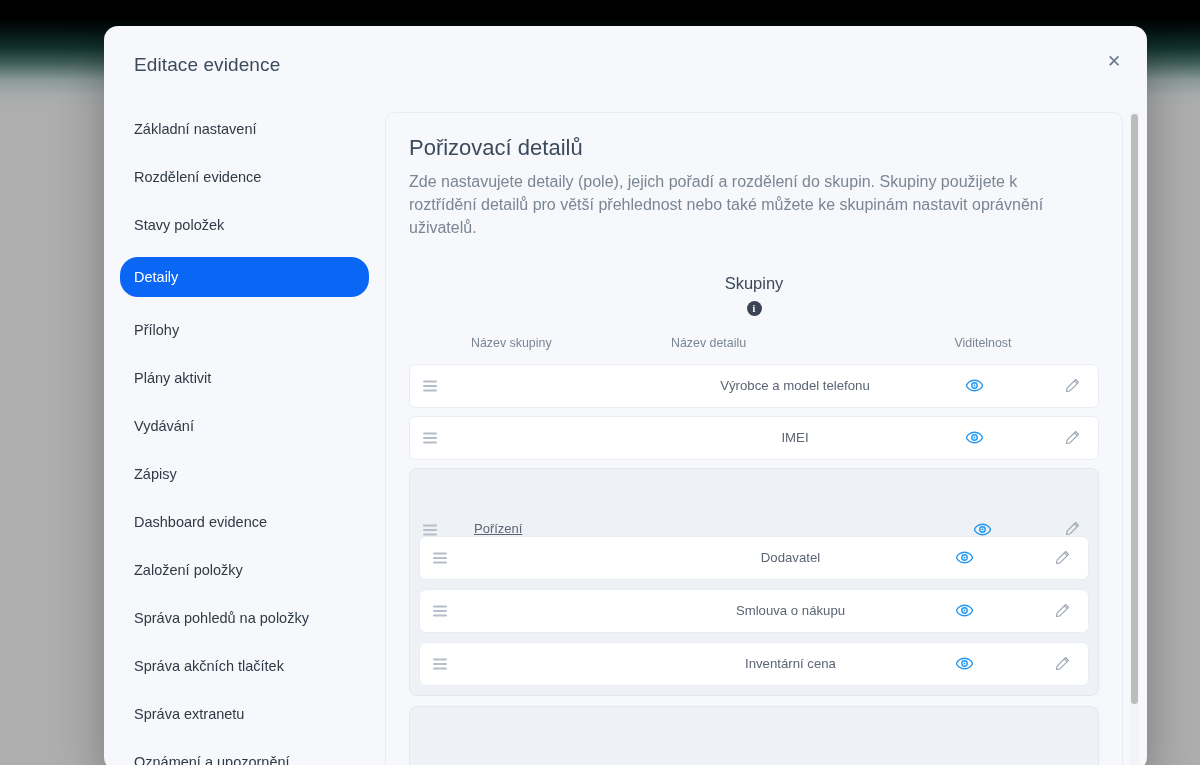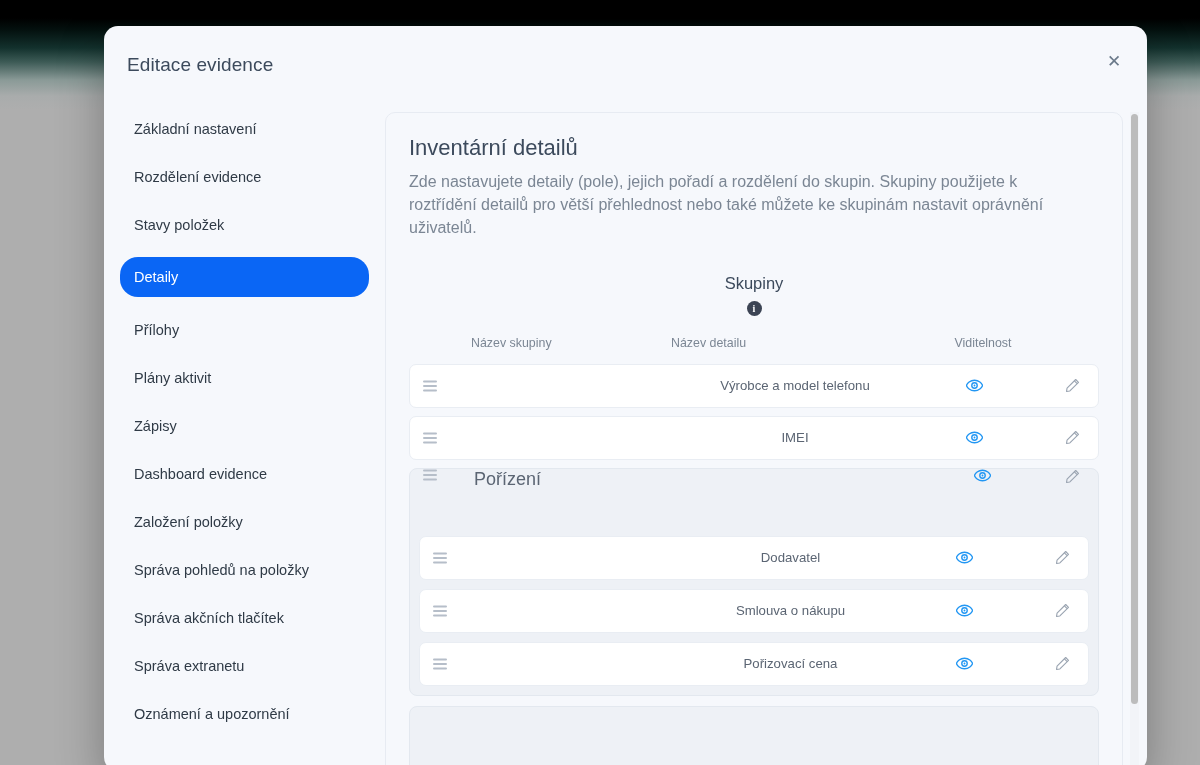--- a/index.html
+++ b/index.html
@@ -46,21 +46,21 @@
     overflow: hidden;
   }
 
   .modal-header {
     position: relative;
     height: 66px;
   }
 
   .modal-title {
     position: absolute;
-    left: 23px;
+    left: 30px;
     top: 28px;
     font-size: 19px;
     color: #3c4a5c;
     font-weight: 400;
     letter-spacing: 0.1px;
   }
 
   .close-btn {
     position: absolute;
     right: 20px;
@@ -209,24 +209,25 @@
     background: #eef1f6;
     border: 1px solid #e3e8ef;
     border-radius: 8px;
     margin-bottom: 10px;
     padding: 0;
     overflow: hidden;
   }
 
   .group-header {
     display: flex;
-    align-items: flex-start;
+    align-items: flex-end;
     height: 67px;
-    font-size: 18px;
+    font-size: 13px;
     color: #5b6573;
+    text-decoration: underline;
   }
 
   .group-children {
     padding: 0 9px 9px 9px;
   }
 
   .group-children .row {
     margin-bottom: 9px;
   }
   .group-children .row:last-child {
@@ -319,20 +320,23 @@
         <div class="nav-item active">
           <span>Detaily</span>
         </div>
         <div class="nav-item">
           <span>Přílohy</span>
         </div>
         <div class="nav-item">
           <span>Plány aktivit</span>
         </div>
         <div class="nav-item">
+          <span>Vydávání</span>
+        </div>
+        <div class="nav-item">
           <span>Zápisy</span>
         </div>
         <div class="nav-item">
           <span>Dashboard evidence</span>
         </div>
         <div class="nav-item">
           <span>Založení položky</span>
         </div>
         <div class="nav-item">
           <span>Správa pohledů na položky</span>
@@ -344,21 +348,21 @@
           <span>Správa extranetu</span>
         </div>
         <div class="nav-item">
           <span>Oznámení a upozornění</span>
         </div>
       </nav>
 
     <div class="content-wrap">
       <div class="content-card">
 
-        <h1 class="content-title">Inventární detailů</h1>
+        <h1 class="content-title">Pořizovací detailů</h1>
         <p class="content-desc">Zde nastavujete detaily (pole), jejich pořadí a rozdělení do skupin. Skupiny použijete k roztřídění detailů pro větší přehlednost nebo také můžete ke skupinám nastavit oprávnění uživatelů.</p>
 
         <div class="section-heading">
           <span>Skupiny</span>
           <span class="info-icon">i</span>
         </div>
 
         <div class="table-head">
           <div class="col-handle"></div>
           <div class="col-group">Název skupiny</div>
@@ -492,21 +496,21 @@
                 </div>
                 <div class="row">
                   <span class="handle">
                     <svg width="14" height="12" viewBox="0 0 14 12">
                       <rect x="0" y="0.5" width="14" height="2" rx="1" fill="#b6bec9"></rect>
                       <rect x="0" y="5" width="14" height="2" rx="1" fill="#b6bec9"></rect>
                       <rect x="0" y="9.5" width="14" height="2" rx="1" fill="#b6bec9"></rect>
                     </svg>
                   </span>
                   <div class="cell-group"></div>
-                  <div class="cell-detail">Pořizovací cena</div>
+                  <div class="cell-detail">Inventární cena</div>
                   <div class="cell-vis">
                     <svg width="17" height="13" viewBox="0 0 20 14">
                       <path d="M10 0.8C4.9 0.8 1.4 4.3 0.5 7c0.9 2.7 4.4 6.2 9.5 6.2s8.6-3.5 9.5-6.2C18.6 4.3 15.1 0.8 10 0.8z" fill="none" stroke="#2196f3" stroke-width="1.6"></path>
                       <circle cx="10" cy="7" r="3.2" fill="none" stroke="#2196f3" stroke-width="1.6"></circle>
                       <circle cx="10" cy="7" r="1.1" fill="#2196f3"></circle>
                     </svg>
                   </div>
                   <div class="cell-edit">
                     <svg width="15" height="15" viewBox="0 0 16 16">
                       <path d="M11.4 1.6 14.4 4.6 5.2 13.8 1.6 14.4 2.2 10.8z" fill="none" stroke="#9aa4b1" stroke-width="1.2" stroke-linejoin="round"></path>

